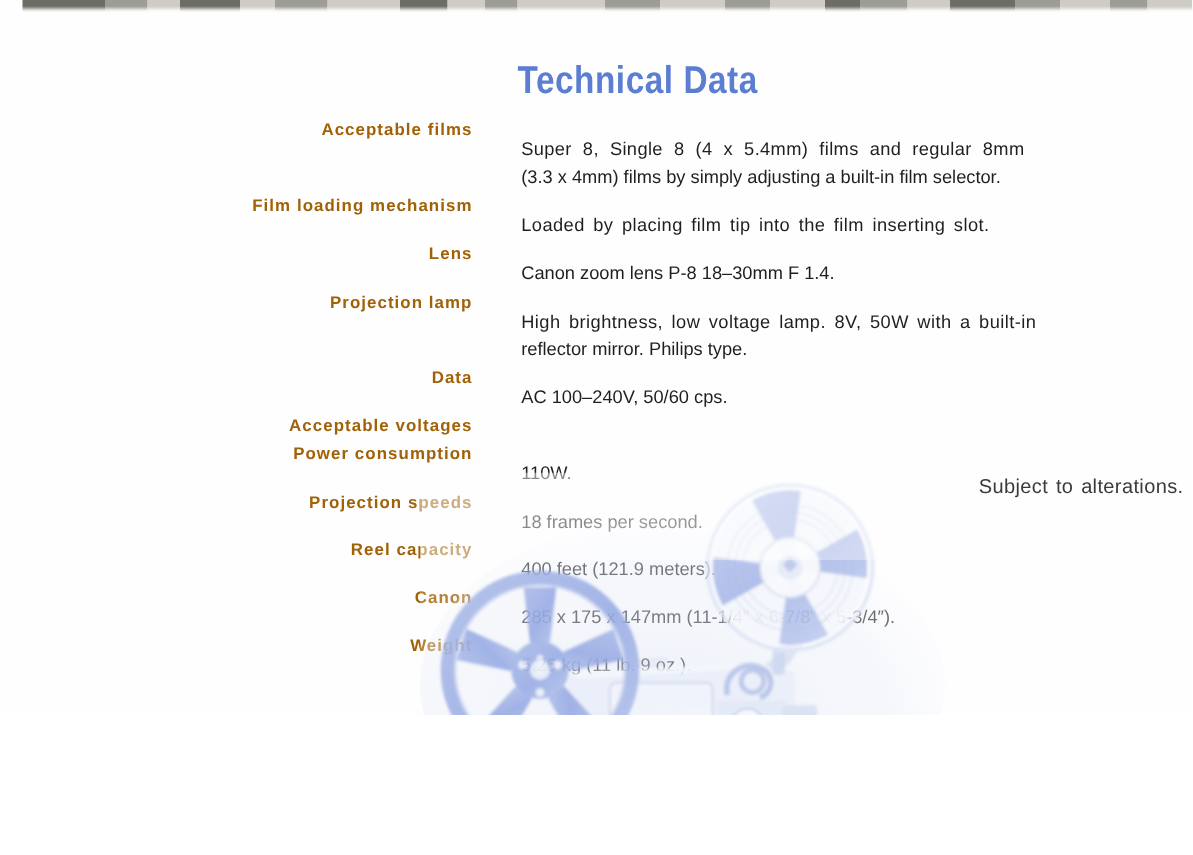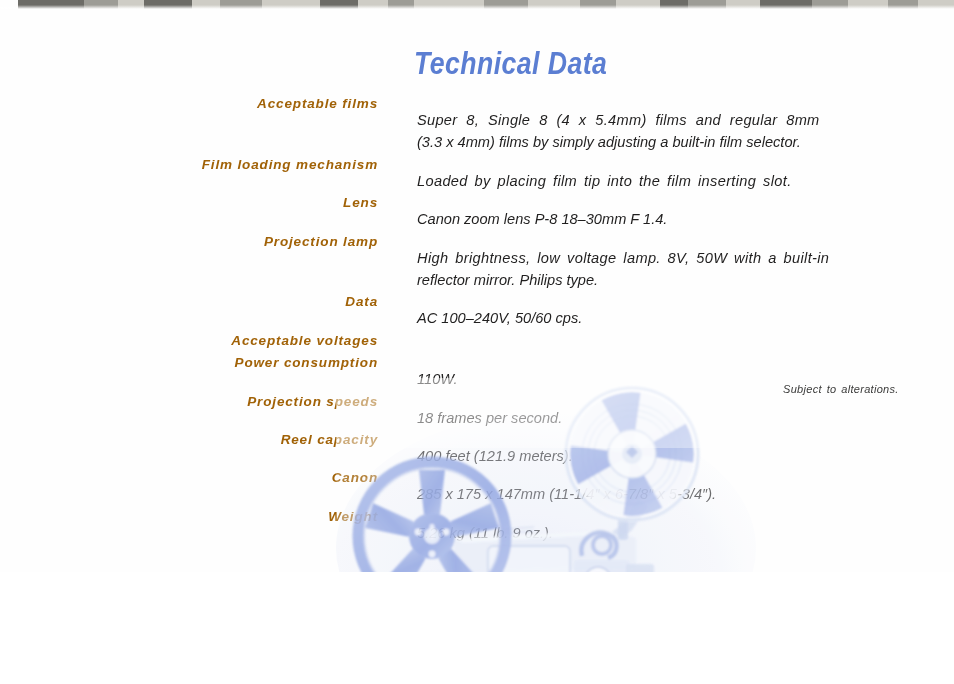--- a/index.html
+++ b/index.html
@@ -9,21 +9,20 @@
   }
   body {
     font-family: "Liberation Sans", sans-serif;
   }
   #page {
     position: relative;
     width: 954px;
     height: 572px;
     overflow: hidden;
     background: #fefefe;
-    font-style: italic;
   }
 
   
   .scan-edge {
     position: absolute;
     top: 0; left: 0;
     width: 954px; height: 9px;
     overflow: hidden;
   }
   .scan-edge .seg {
@@ -101,21 +100,21 @@
   .value-col .line.justify-wide {
     letter-spacing: .3px;
     word-spacing: 4.5px;
   }
 
   
   .note {
     position: absolute;
     left: 783px;
     top: 383px;
-    font-size: 11px;
+    font-size: 16px;
     line-height: 13px;
     letter-spacing: .3px;
     word-spacing: 1.5px;
     color: #3a3a39;
     white-space: nowrap;
   }
 
   
   .page-number {
     position: absolute;

